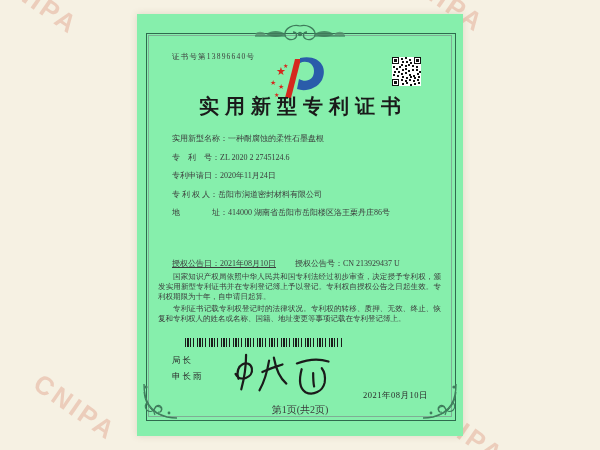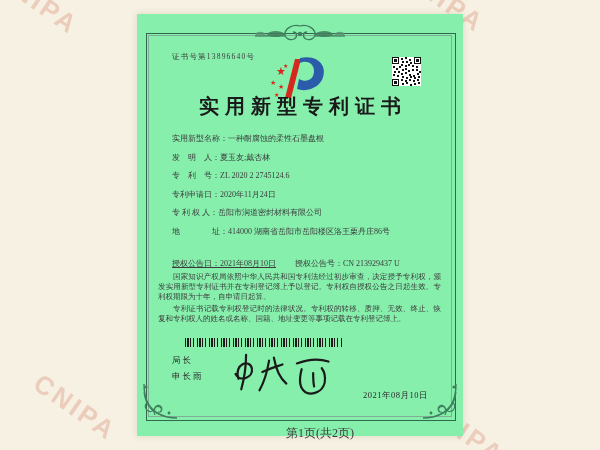--- a/index.html
+++ b/index.html
@@ -46,21 +46,21 @@
     position:absolute;left:48px;top:324px;width:158px;height:9px;
     background:repeating-linear-gradient(90deg,
       #1b1b1b 0 1px,transparent 1px 2px,
       #1b1b1b 2px 4px,transparent 4px 5px,
       #1b1b1b 5px 6px,transparent 6px 8px,
       #1b1b1b 8px 9px,transparent 9px 12px);
   }
   .signer{position:absolute;left:35px;top:338px;font-size:8.5px;line-height:16px;color:#2a2a2a;letter-spacing:2px;}
   .sig-svg{position:absolute;left:88px;top:334px;width:115px;height:52px;}
   .issue-date{position:absolute;left:150px;top:376px;width:141px;text-align:right;font-size:8.5px;color:#2a2a2a;letter-spacing:0.5px;}
-  .page-no{position:absolute;left:0;top:411px;width:100%;text-align:center;font-size:12px;color:#3b3b3b;margin-left:20px;}
+  .page-no{position:absolute;left:0;top:389px;width:100%;text-align:center;font-size:10px;color:#3b3b3b;}
   .footer-note{position:absolute;left:0;top:412px;width:100%;text-align:center;font-size:7px;letter-spacing:1.5px;color:#6d5640;}
 </style>
 </head>
 <body>
 
 <div class="wm" style="left:-10px;top:-14px;">CNIPA</div>
 <div class="wm" style="left:396px;top:-16px;">CNIPA</div>
 <div class="wm inner" style="left:280px;top:90px;">CNIPA</div>
 <div class="wm inner" style="left:324px;top:142px;">CNIPA</div>
 <div class="wm inner" style="left:188px;top:262px;">CNIPA</div>
@@ -171,23 +171,20 @@
     </g>
   </svg>
 
   <div class="title">实用新型专利证书</div>
 
   <div class="fields">
     <div class="field-row">
       <span class="field-label">实用新型名称：</span><span class="field-value">一种耐腐蚀的柔性石墨盘根</span>
     </div>
     <div class="field-row">
-      <span class="field-label">发　明　人：</span><span class="field-value">夏玉友;戴杏林</span>
-    </div>
-    <div class="field-row">
       <span class="field-label">专　利　号：</span><span class="field-value">ZL 2020 2 2745124.6</span>
     </div>
     <div class="field-row">
       <span class="field-label">专利申请日：</span><span class="field-value">2020年11月24日</span>
     </div>
     <div class="field-row">
       <span class="field-label">专 利 权 人：</span><span class="field-value">岳阳市润道密封材料有限公司</span>
     </div>
     <div class="field-row">
       <span class="field-label">地　　　　址：</span><span class="field-value">414000 湖南省岳阳市岳阳楼区洛王栗丹庄86号</span>

